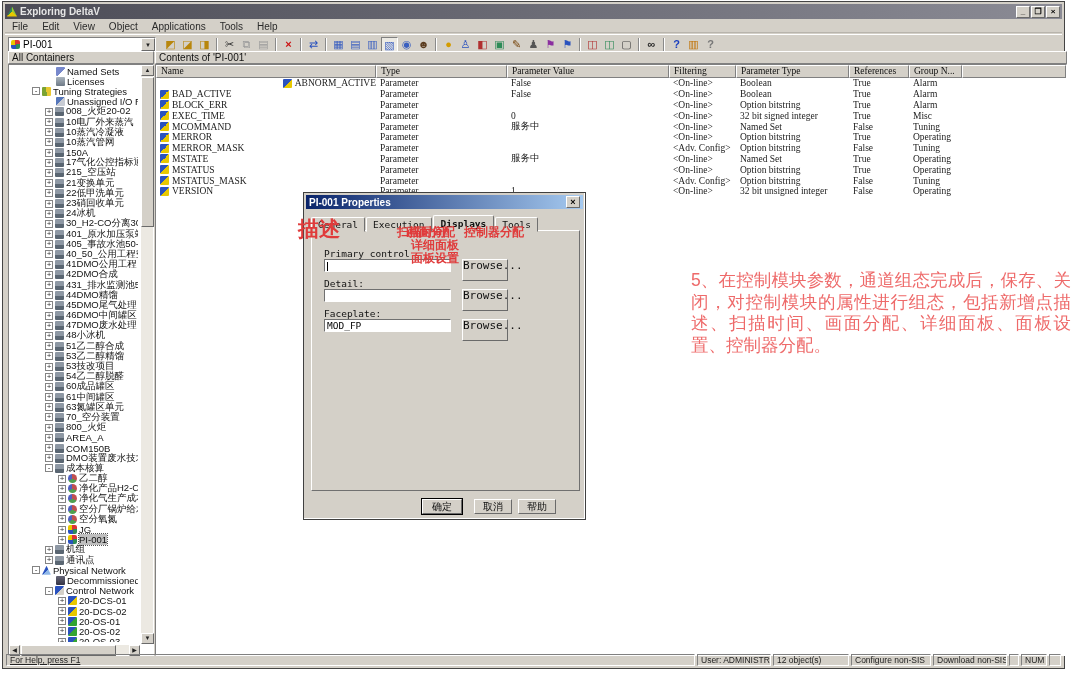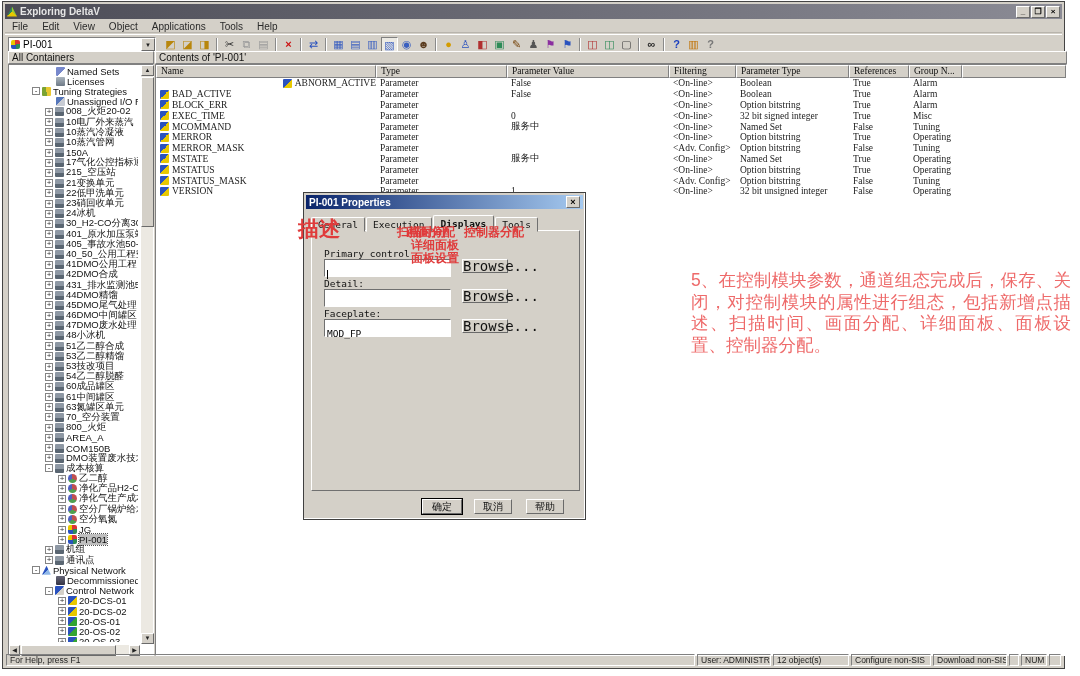--- a/index.html
+++ b/index.html
@@ -73,40 +73,40 @@
   .tbody .row { display:flex; height:10.8px; align-items:center; }
   .td { font-size:9.5px; color:#222; padding-left:4px; flex:none; white-space:nowrap; overflow:hidden;
         display:flex; align-items:center; }
   .pic { width:9px; height:9px; margin-right:3px; flex:none; background:linear-gradient(135deg,#2a52be 50%,#e8c800 0); border-radius:1px; }
   .pic.blk { background:linear-gradient(135deg,#2e8b57 50%,#e8c800 0); }
   
   .statusbar { position:absolute; left:2px; bottom:2px; right:2px; height:13px; display:flex; gap:2px;
                padding:1px 1px 0; font-size:8.5px; color:#222; }
   .seg { border:1px solid; border-color:#808080 #fff #fff #808080; padding:0 3px; line-height:10px;
          white-space:nowrap; overflow:hidden; flex:none; }
-  .seg.grow { flex:1; }
+  .seg.grow { flex:1;text-decoration:underline; }
   
   .dialog { position:absolute; left:300px; top:190px; width:283px; height:328px; background:#d4d0c8;
             border:1px solid #404040; box-shadow:-1px -1px 0 #fff inset; z-index:40; }
   .dtb { height:14px; margin:2px; background:linear-gradient(90deg,#0a246a,#a6caf0); color:#fff;
          font-size:10px; font-weight:bold; display:flex; align-items:center; padding:0 3px; }
   .dx { margin-left:auto; width:14px; height:12px; background:#d4d0c8; border:1px solid; border-color:#fff #6a6a6a #6a6a6a #fff;
         color:#000; font-size:9px; line-height:10px; text-align:center; font-weight:bold; }
   .tabs { position:absolute; left:7px; top:21px; display:flex; align-items:flex-end; z-index:2; }
   .tab { font-family:"DejaVu Sans Mono", monospace; font-size:9.5px; background:#d4d0c8; padding:1px 6px 1px;
          border:1px solid; border-color:#fff #707070 #d4d0c8 #fff; border-radius:2px 2px 0 0; margin-right:1px; color:#111; }
   .tab.active { padding:2px 7px 3px; position:relative; top:1px; font-weight:bold; }
   .dpage { position:absolute; left:7px; top:37px; width:269px; height:261px; border:1px solid;
            border-color:#fff #707070 #707070 #fff; }
   .flabel { position:absolute; font-family:"DejaVu Sans Mono", monospace; font-size:9.5px; color:#111; }
   .finput { position:absolute; left:20px; width:127px; height:13px; background:#fff; border:1px solid;
             border-color:#707070 #fff #fff #707070; font-family:"DejaVu Sans Mono", monospace; font-size:9.5px;
-            line-height:11px; padding:8px 2px; color:#000; }
-  .fbtn { position:absolute; left:158px; width:46px; height:14px; background:#d4d0c8; border:1px solid;
-          border-color:#fff #6a6a6a #6a6a6a #fff; font-family:"DejaVu Sans Mono", monospace; font-size:14px;
+            line-height:11px; padding:0 2px; color:#000; }
+  .fbtn { position:absolute; left:158px; width:46px; height:22px; background:#d4d0c8; border:1px solid;
+          border-color:#fff #6a6a6a #6a6a6a #fff; font-family:"DejaVu Sans Mono", monospace; font-size:11px;
           line-height:12px; text-align:center; color:#111; }
   .dbtn { position:absolute; height:15px; background:#d4d0c8; border:1px solid; border-color:#fff #6a6a6a #6a6a6a #fff;
           font-size:10px; line-height:13px; text-align:center; color:#111; }
   .dbtn.default { outline:1px solid #000; }
   
   .ann { position:absolute; color:#e03b3b; font-weight:bold; font-size:12px; z-index:50; white-space:nowrap; }
   .ann.big { font-size:21px; }
   .red-note { position:absolute; left:688px; top:268px; width:380px; font-size:17.5px; color:#ee6a6a;
               line-height:1.24; z-index:5; text-align:justify; }
   .caret { display:inline-block; width:1px; height:9px; background:#000; vertical-align:middle; }
@@ -626,21 +626,21 @@
         <span class="flabel" style="left: 20px; top: 85px;">Detail:</span>
         <span class="finput" style="top: 96px;"></span>
         <span class="fbtn" style="top: 96px;">Browse...</span>
         <span class="flabel" style="left: 20px; top: 115px;">Faceplate:</span>
         <span class="finput" style="top: 126px;">MOD_FP</span>
         <span class="fbtn" style="top: 126px;">Browse...</span>
       </div>
     <div id="dbtns">
         <span class="dbtn default" style="left: 118px; width: 40px; top: 306px;">确定</span>
         <span class="dbtn" style="left: 170px; width: 38px; top: 306px;">取消</span>
-        <span class="dbtn" style="left: 222px; width: 38px; top: 306px;">帮助</span>
+        <span class="dbtn" style="left: 214px; width: 38px; top: 306px;">帮助</span>
       </div>
     <span class="ann big" style="left:-6px;top:22px;">描述</span>
     <span class="ann" style="left:47px;top:31px;margin-left:46px;">扫描时间</span>
     <span class="ann" style="left:103px;top:31px;">画面分配</span>
     <span class="ann" style="left:107px;top:44px;">详细面板</span>
     <span class="ann" style="left:107px;top:57px;">面板设置</span>
     <span class="ann" style="left:160px;top:31px;">控制器分配</span>
   </div>
 
   <div class="red-note">5、在控制模块参数，通道组态完成后，保存、关闭，对控制模块的属性进行组态，包括新增点描述、扫描时间、画面分配、详细面板、面板设置、控制器分配。</div>

